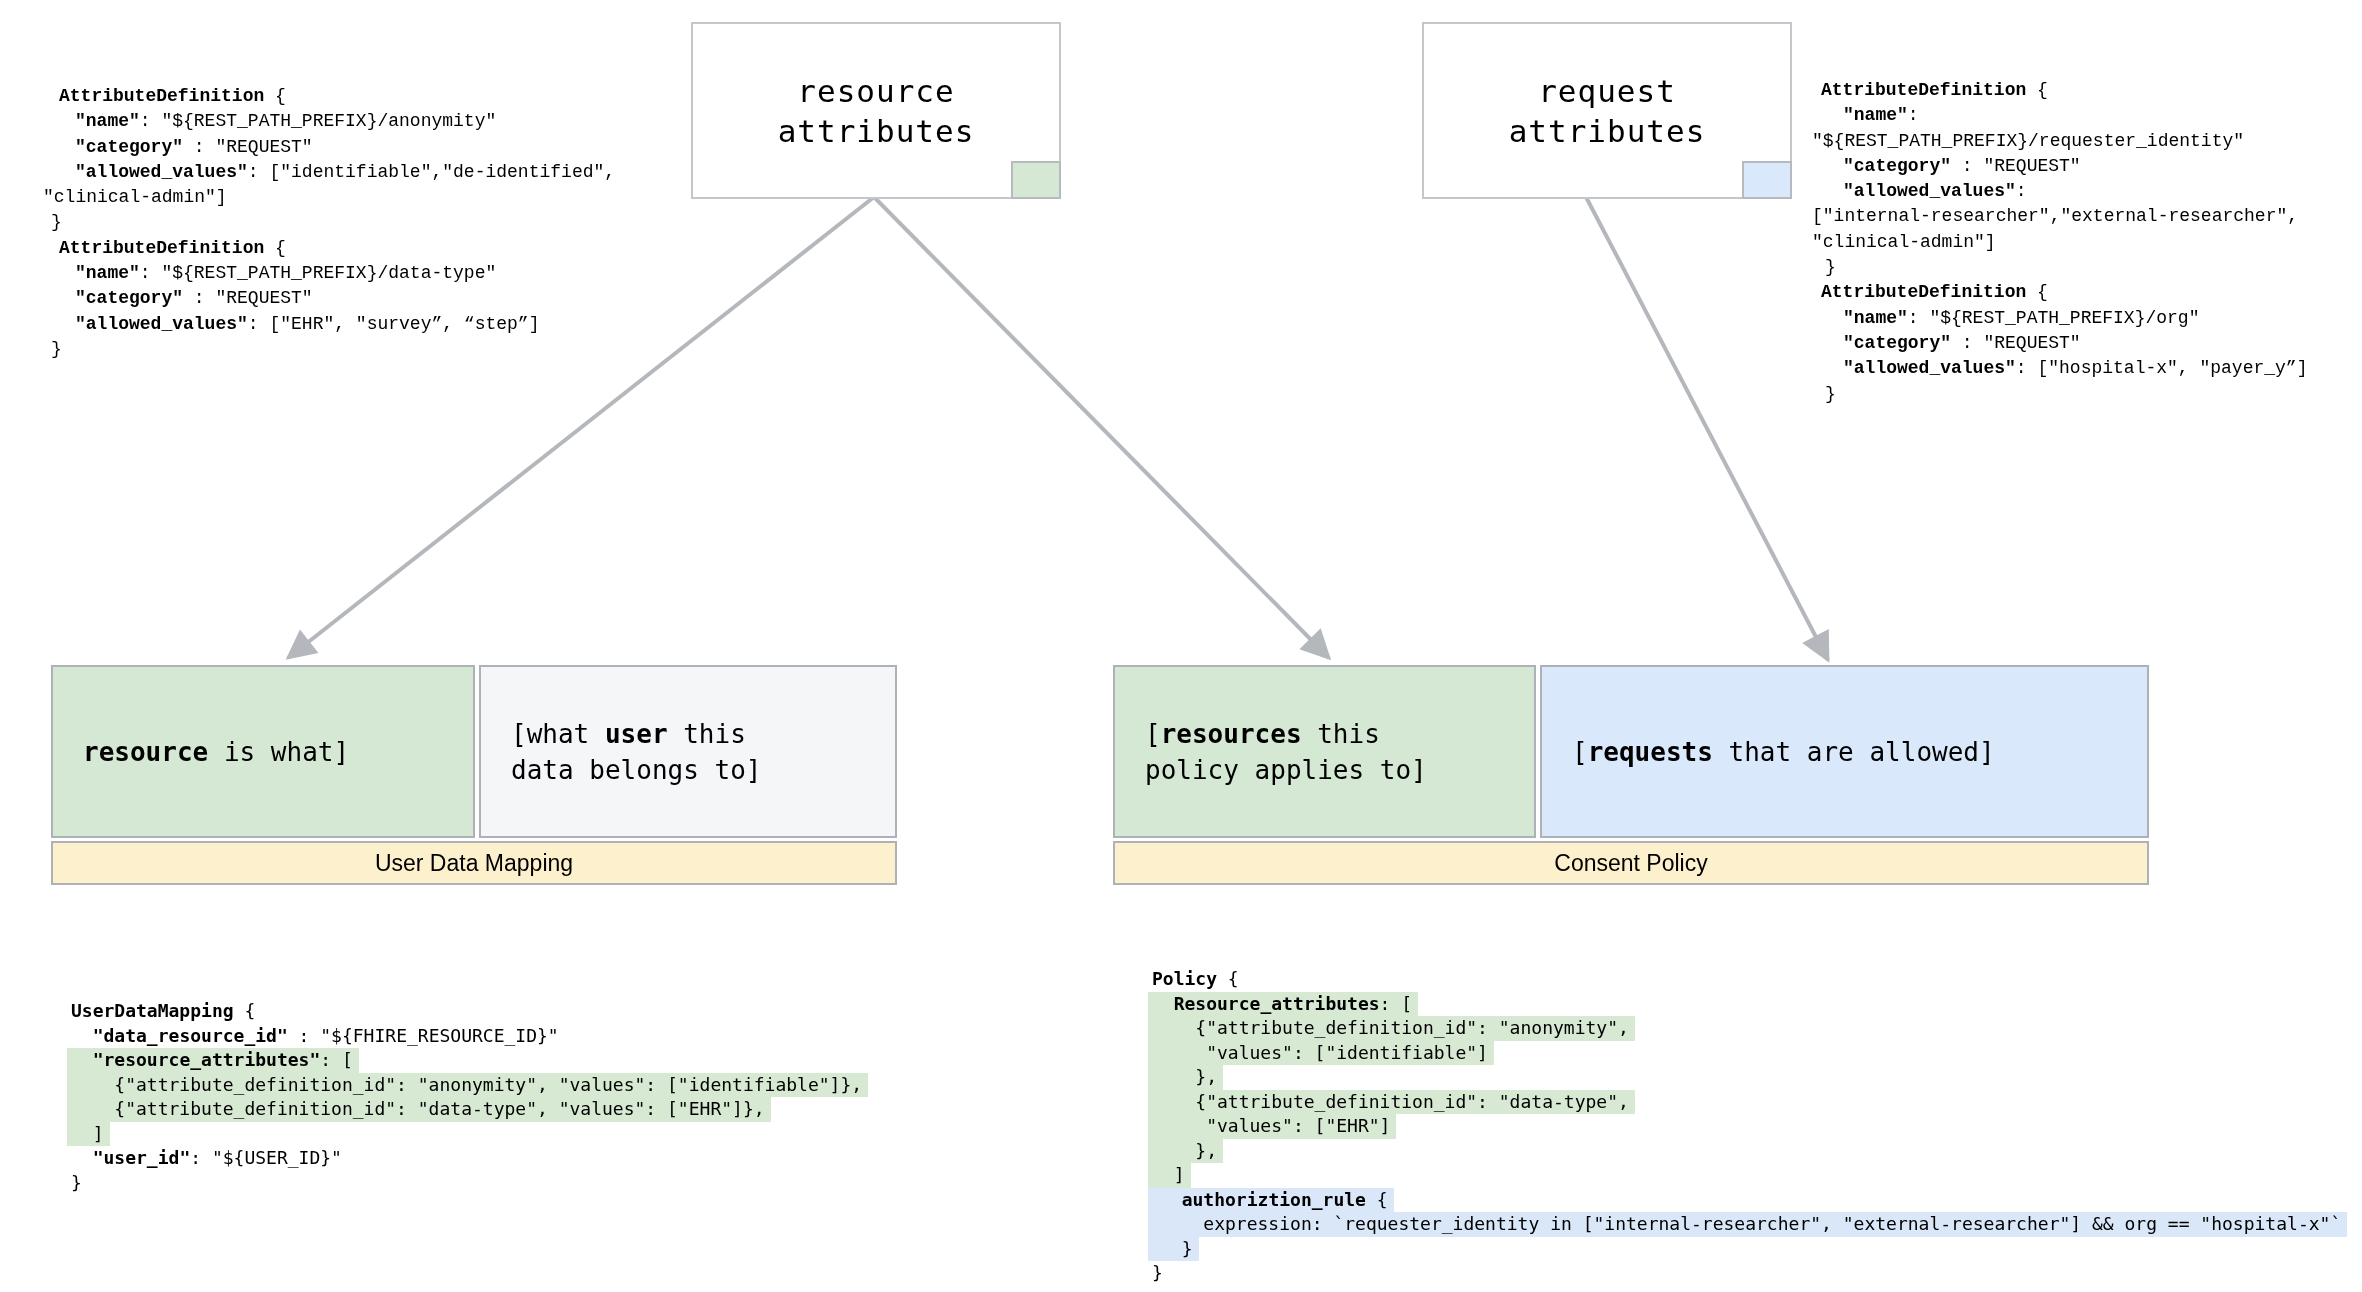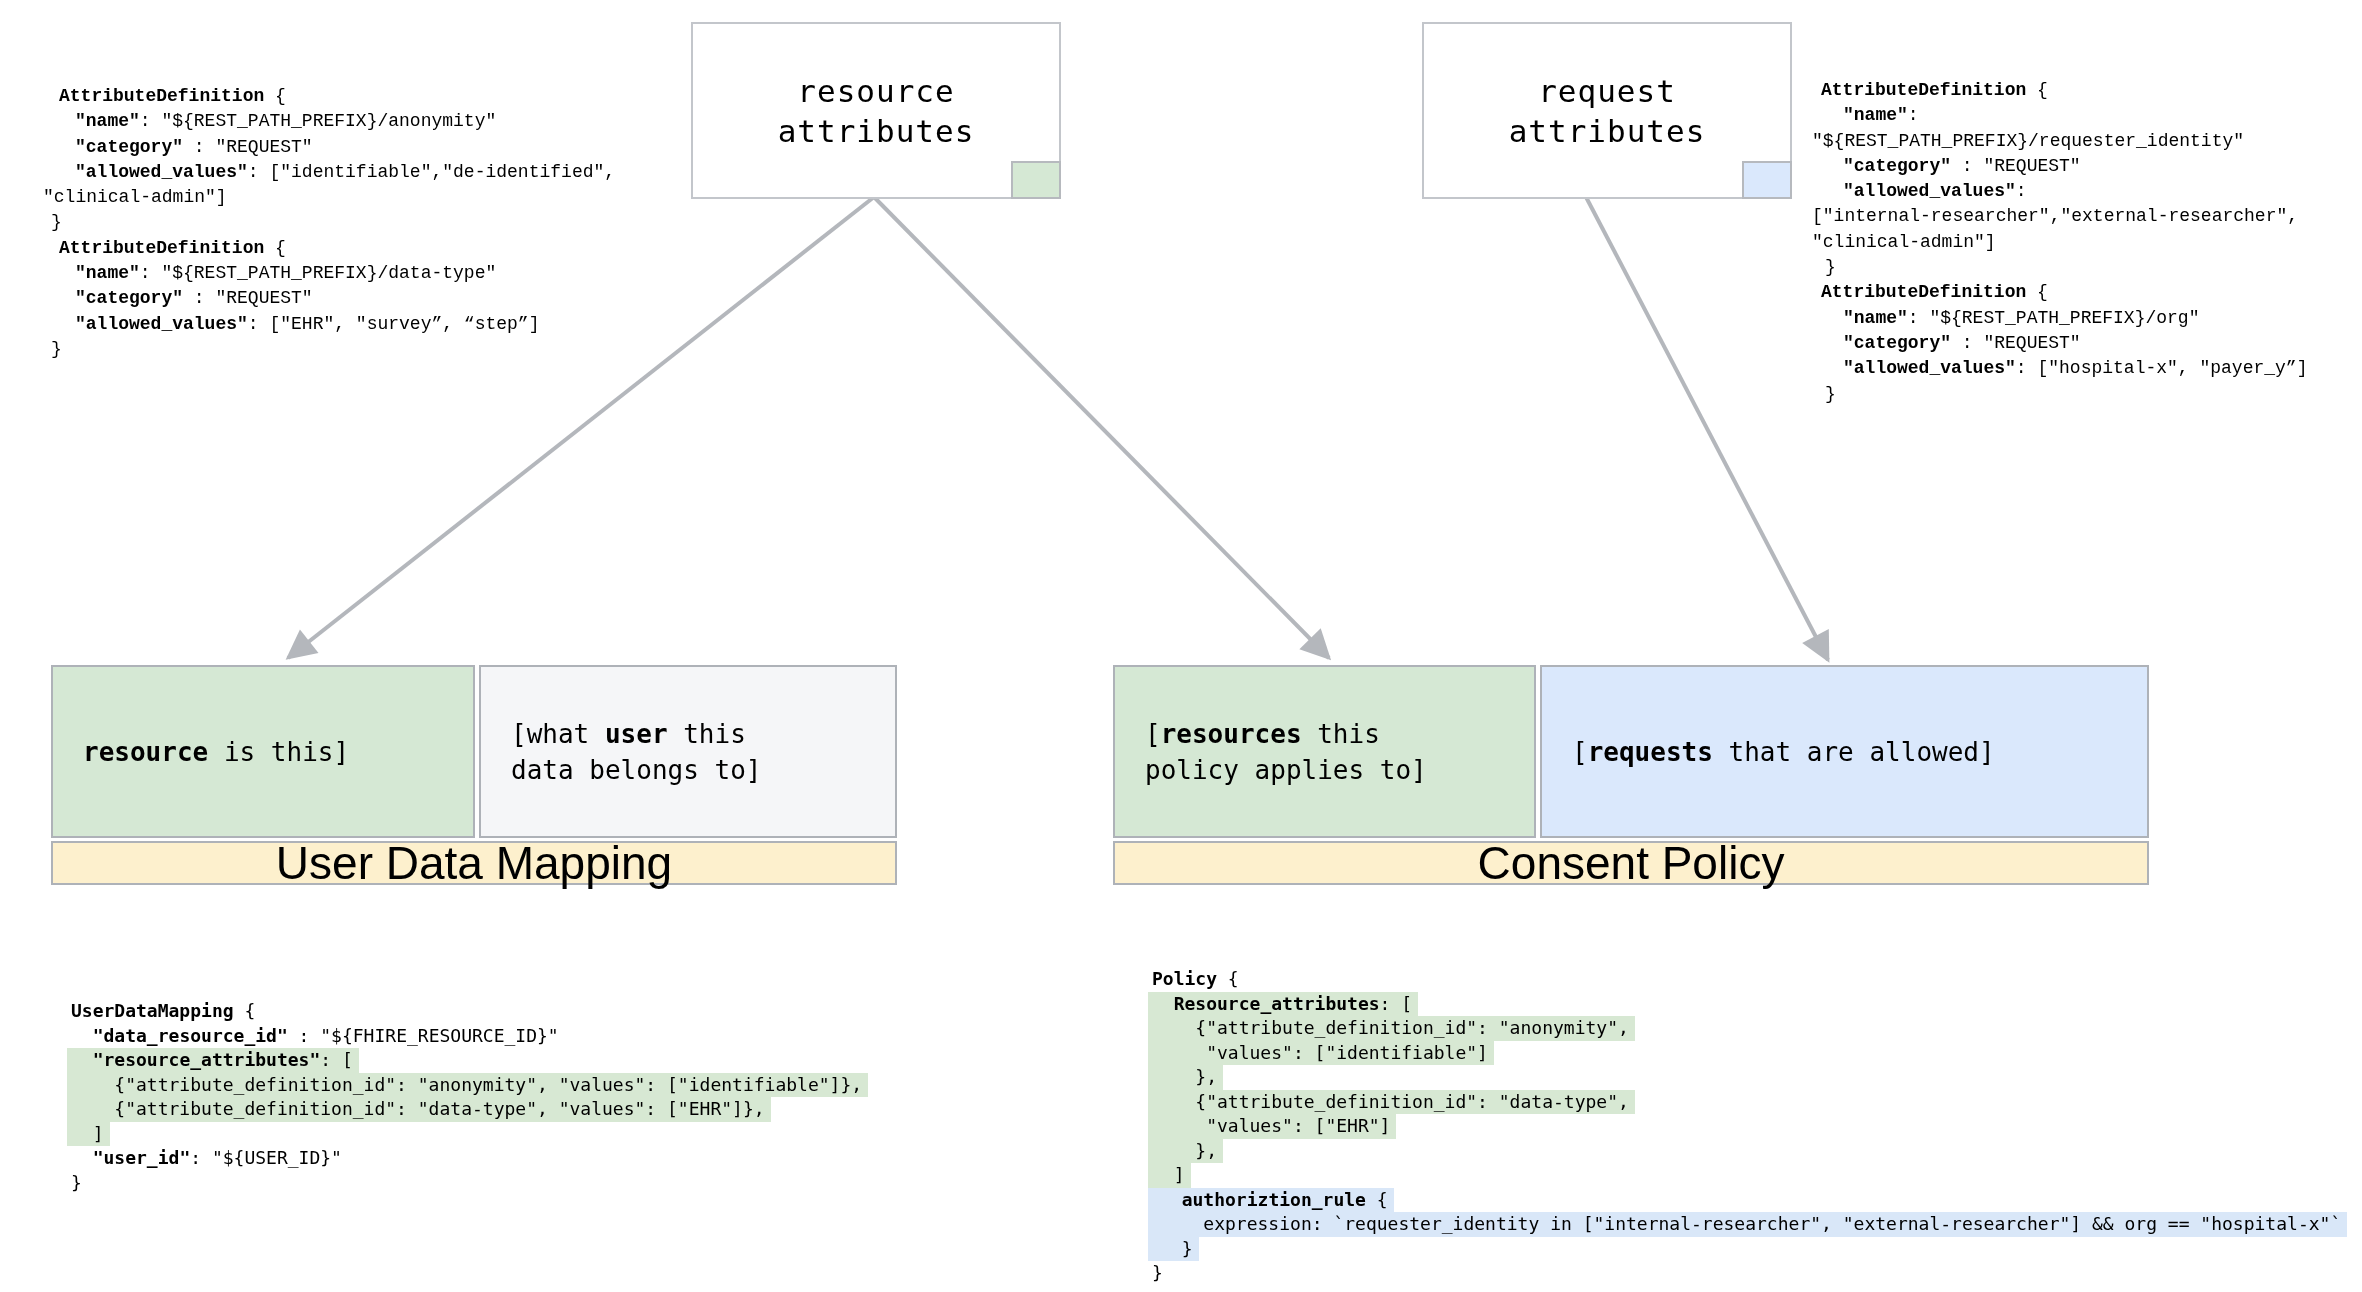--- a/index.html
+++ b/index.html
@@ -42,21 +42,21 @@
   .cell-green{background:var(--node_fill_green,#d5e8d4);}
   .cell-blue{background:var(--node_fill_blue,#dae8fc);}
   .cell-white{background:var(--cell_offwhite,#f5f6f8);}
   .banner{
     position:absolute;
     background:var(--banner_fill,#fdf0cd);
     border:2px solid #aeb2b8;
     display:flex;align-items:center;justify-content:center;
     box-sizing:border-box;
     font-family:"Liberation Sans", sans-serif;
-    font-size:46px;
+    font-size:23px;
   }
   
   .code{
     position:absolute;
     font-size:18px;
     white-space:pre;
   }
   .code-a .code-line{line-height:25.3px;height:25.3px;font-family:Liberation Mono, monospace;}
   .code-b .code-line{line-height:24.5px;height:24.5px;}
   .code b{font-weight:bold;}
@@ -91,21 +91,21 @@
     <div class="node-label"><div class="seg-line"><span>request</span></div><div class="seg-line"><span>attributes</span></div></div>
     <div class="chip chip-blue"></div>
   </div>
 
   <div class="code code-a" style="left:43px;top:84px;"><div class="code-line" style="padding-left: 16px;"><span><b>AttributeDefinition</b><span> {</span></span></div><div class="code-line" style="padding-left: 32px;"><span><b>"name"</b><span>: "${REST_PATH_PREFIX}/anonymity"</span></span></div><div class="code-line" style="padding-left: 32px;"><span><b>"category"</b><span> : "REQUEST"</span></span></div><div class="code-line" style="padding-left: 32px;"><span><b>"allowed_values"</b><span>: ["identifiable","de-identified",</span></span></div><div class="code-line"><span><span>"clinical-admin"]</span></span></div><div class="code-line" style="padding-left: 8px;"><span><span>}</span></span></div><div class="code-line" style="padding-left: 16px;"><span><b>AttributeDefinition</b><span> {</span></span></div><div class="code-line" style="padding-left: 32px;"><span><b>"name"</b><span>: "${REST_PATH_PREFIX}/data-type"</span></span></div><div class="code-line" style="padding-left: 32px;"><span><b>"category"</b><span> : "REQUEST"</span></span></div><div class="code-line" style="padding-left: 32px;"><span><b>"allowed_values"</b><span>: ["EHR", "survey”, “step”]</span></span></div><div class="code-line" style="padding-left: 8px;"><span><span>}</span></span></div></div>
 
   <div class="code code-a" style="left:1812px;top:78px;"><div class="code-line" style="padding-left: 9px;"><span><b>AttributeDefinition</b><span> {</span></span></div><div class="code-line" style="padding-left: 31px;"><span><b>"name"</b><span>:</span></span></div><div class="code-line"><span><span>"${REST_PATH_PREFIX}/requester_identity"</span></span></div><div class="code-line" style="padding-left: 31px;"><span><b>"category"</b><span> : "REQUEST"</span></span></div><div class="code-line" style="padding-left: 31px;"><span><b>"allowed_values"</b><span>:</span></span></div><div class="code-line"><span><span>["internal-researcher","external-researcher",</span></span></div><div class="code-line"><span><span>"clinical-admin"]</span></span></div><div class="code-line" style="padding-left: 13px;"><span><span>}</span></span></div><div class="code-line" style="padding-left: 9px;"><span><b>AttributeDefinition</b><span> {</span></span></div><div class="code-line" style="padding-left: 31px;"><span><b>"name"</b><span>: "${REST_PATH_PREFIX}/org"</span></span></div><div class="code-line" style="padding-left: 31px;"><span><b>"category"</b><span> : "REQUEST"</span></span></div><div class="code-line" style="padding-left: 31px;"><span><b>"allowed_values"</b><span>: ["hospital-x", "payer_y”]</span></span></div><div class="code-line" style="padding-left: 13px;"><span><span>}</span></span></div></div>
 
   <div>
     <div class="cell cell-green" style="left:51px;top:665px;width:424px;height:173px;">
-        <div class="seg-line"><b>resource</b><span> is this]</span></div>
+        <div class="seg-line"><b>resource</b><span> is what]</span></div>
       </div>
     <div class="cell cell-white" style="left:479px;top:665px;width:418px;height:173px;">
         <div class="seg-line"><span>[what </span><b>user</b><span> this</span></div>
         <div class="seg-line"><span>data belongs to]</span></div>
       </div>
     <div class="banner" style="left:51px;top:841px;width:846px;height:44px;">
       <span>User Data Mapping</span>
     </div>
   </div>
 

